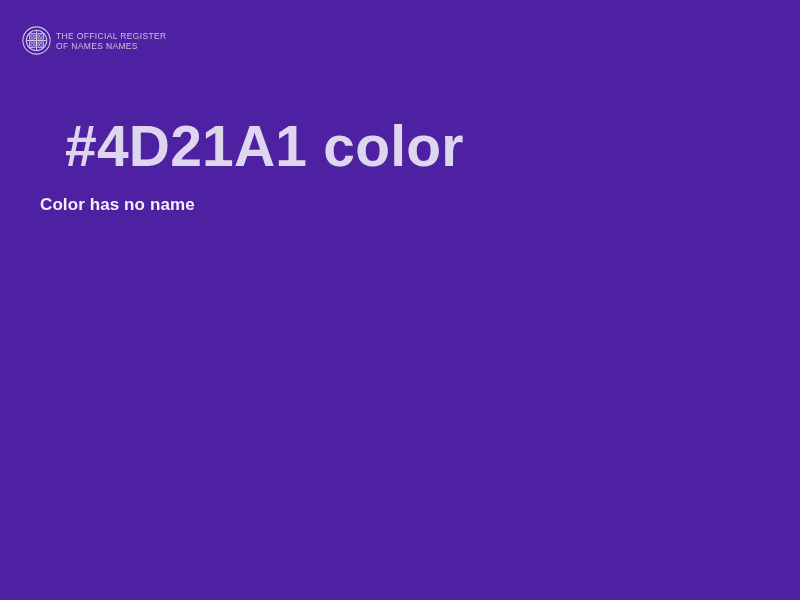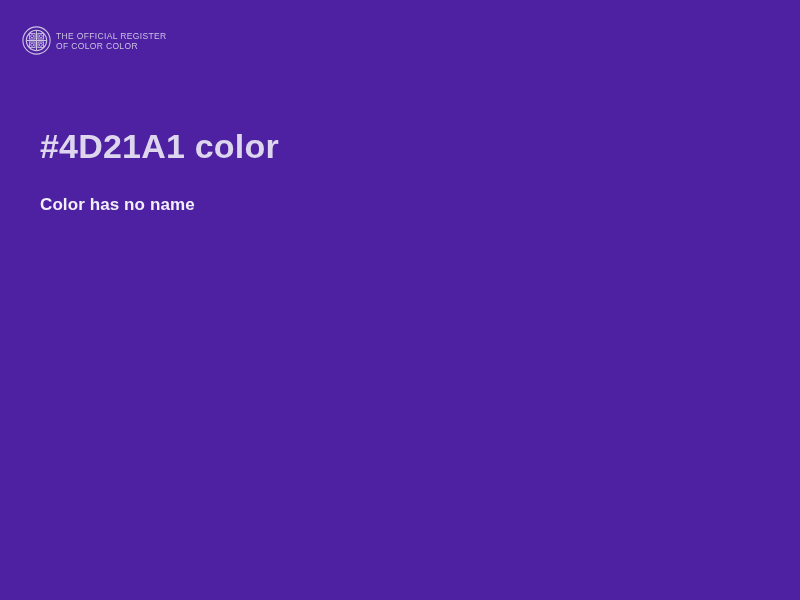--- a/index.html
+++ b/index.html
@@ -62,26 +62,27 @@
   
   .main {
     position: absolute;
     left: 40px;
     top: 120px;
     width: 700px;
   }
 
   .color-title {
     font-family: "Liberation Sans", sans-serif;
-    font-size: 34px;
+    font-size: 57px;
     font-weight: bold;
     line-height: 52px;
     letter-spacing: 0.2px;
     color: #ded6ee;
     white-space: nowrap;
+    margin-left: 25px;
   }
 
   .color-subtitle {
     margin-top: 26px;
     font-family: "Liberation Sans", sans-serif;
     font-size: 17px;
     font-weight: bold;
     line-height: 14px;
     letter-spacing: 0.1px;
     color: #f2eefa;
@@ -107,21 +108,21 @@
         <rect x="16.0" y="16.0" width="5.6" height="5.6" fill="none" stroke="#cdc4e3" stroke-width="0.9"></rect>
         <circle cx="10.2" cy="10.2" r="1.5" fill="none" stroke="#cdc4e3" stroke-width="0.9"></circle>
         <circle cx="18.8" cy="10.2" r="1.5" fill="none" stroke="#cdc4e3" stroke-width="0.9"></circle>
         <circle cx="10.2" cy="18.8" r="1.5" fill="none" stroke="#cdc4e3" stroke-width="0.9"></circle>
         <circle cx="18.8" cy="18.8" r="1.5" fill="none" stroke="#cdc4e3" stroke-width="0.9"></circle>
       </svg>
     </span>
 
     <span class="brand-text">
       <span class="brand-line" style="color: rgb(204, 195, 226);">THE OFFICIAL REGISTER</span>
-      <span class="brand-line" style="color: rgb(204, 195, 226);">OF COLOR COLOR</span>
+      <span class="brand-line" style="color: rgb(204, 195, 226);">OF NAMES NAMES</span>
     </span>
 
   </div>
 
   <div class="main">
     <h1 class="color-title" style="color: rgb(222, 214, 238);">#4D21A1 color</h1>
     <div class="color-subtitle" style="color: rgb(242, 238, 250);">Color has no name</div>
   </div>
 
 </div>

